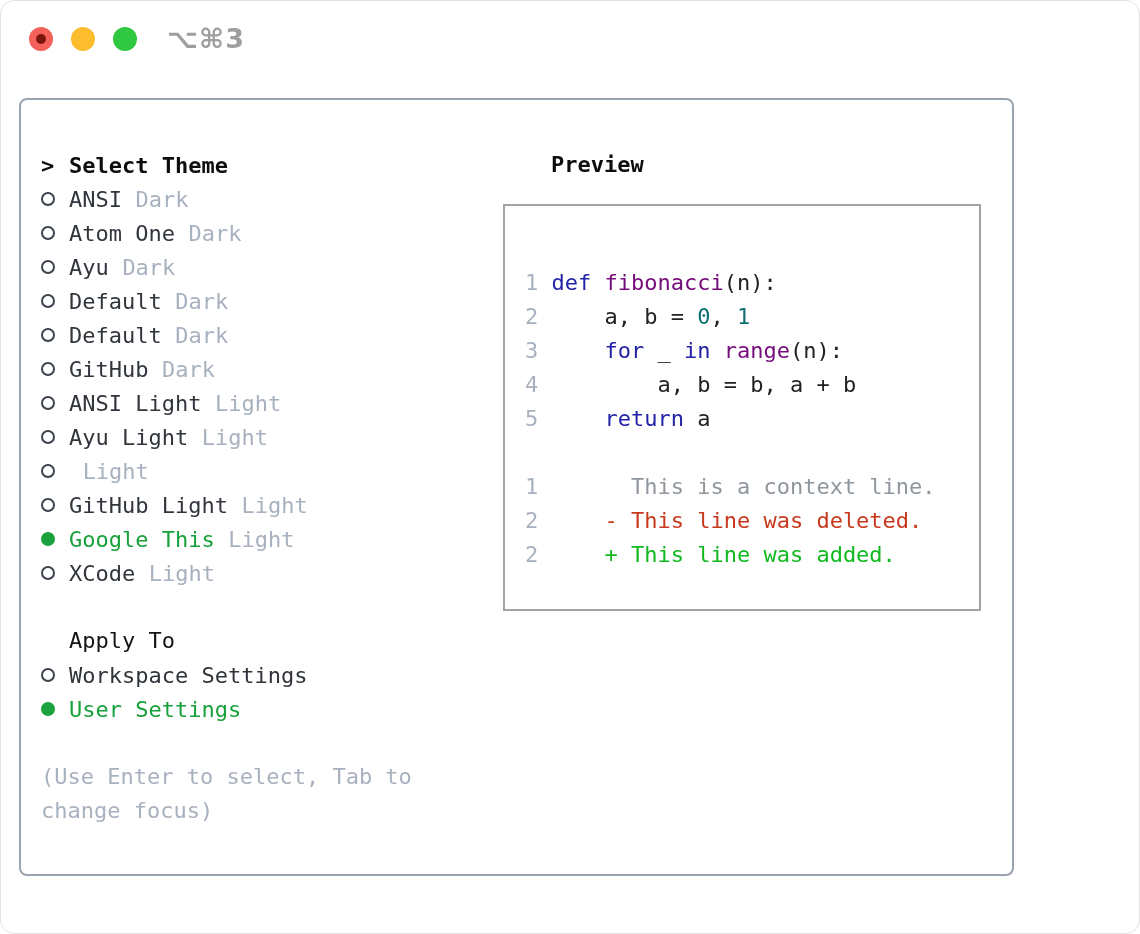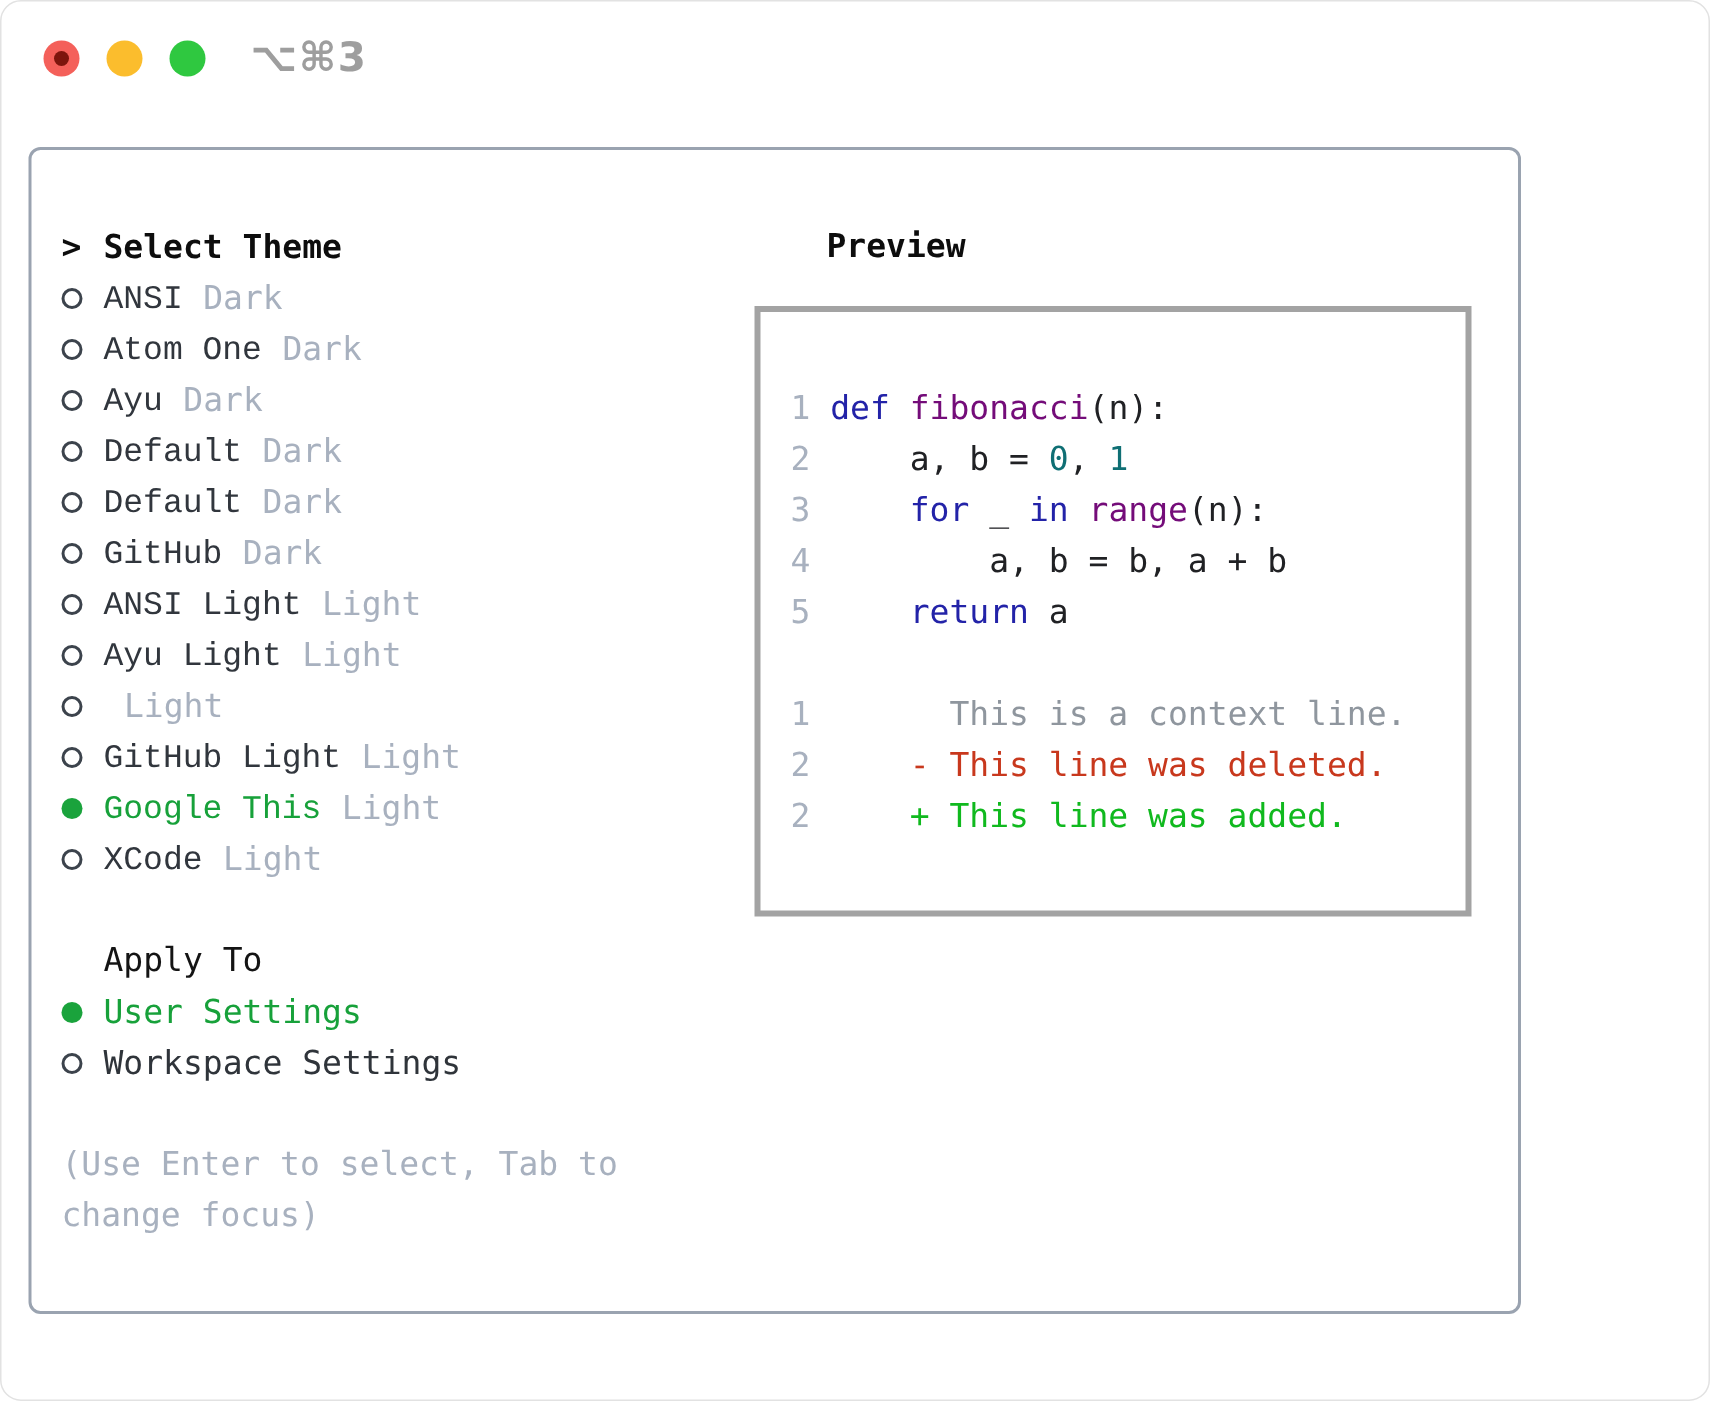--- a/index.html
+++ b/index.html
@@ -18,32 +18,32 @@
   
   .panel{position:absolute;left:18px;top:97px;width:995px;height:778px;box-sizing:border-box;
          border:2px solid #9aa3b0;border-radius:8px;background:#fff;}
   .left-col{position:absolute;left:20px;top:48px;width:450px;font-size:22px;color:#31363d;}
   .row{display:flex;align-items:center;height:34px;white-space:pre;}
   .bullet-cell{display:inline-flex;align-items:center;justify-content:flex-start;width:28px;flex:0 0 28px;}
   .ring{box-sizing:border-box;width:14px;height:14px;border:2px solid #3c434c;border-radius:50%;}
   .dot{width:14px;height:14px;border-radius:50%;background:#1aa33c;}
   .prompt{font-weight:700;color:#0d0d0d;}
   .title-text{font-weight:700;color:#0d0d0d;text-align:right;}
-  .theme-name{color:#31363d;font-family:Liberation Mono, monospace;}
+  .theme-name{color:#31363d;}
   .theme-name.selected{color:#17a13a;}
   .theme-variant{color:#a8b1bf;margin-left:0.62em;}
   .apply-header{height:34px;line-height:34px;padding-left:28px;color:#141414;margin-top:34px;}
   .apply-label{color:#2f343a;}
   .apply-label.selected{color:#17a13a;}
   .help{margin-top:34px;width:420px;line-height:34px;color:#a8b1bf;}
   
   .right-col{position:absolute;left:482px;top:48px;}
   .preview-title{height:34px;line-height:34px;font-size:22px;font-weight:700;color:#0d0d0d;margin-left:48px;}
-  .preview-box{box-sizing:border-box;margin-top:22px;width:478px;height:407px;border:4px solid #a3a3a3;
-               background:#fff;padding:48px 20px;overflow:hidden;}
+  .preview-box{box-sizing:border-box;margin-top:22px;width:478px;height:407px;border:2px solid #a3a3a3;
+               background:#fff;padding:60px 20px;overflow:hidden;}
   .code{font-size:22px;line-height:34px;white-space:pre;}
   .code-line{height:34px;}
   .ln{display:inline-block;width:2ch;color:#a8b1bf;}
   .tk-pl{color:#202124;}
   .tk-kw{color:#2323a8;}
   .tk-fn{color:#740c79;}
   .tk-num{color:#0f6f74;}
   .tk-ctx{color:#8f969e;}
   .tk-del{color:#c8381d;}
   .tk-add{color:#10b91e;}
@@ -140,28 +140,28 @@
     <span class="bullet-cell"><span class="ring"></span></span>
     <span class="theme-name">XCode</span>
     <span class="theme-variant">Light</span>
   </div>
 </div>
 
       <div class="apply-header">Apply To</div>
 
       <div id="apply-list">
   <div class="row">
-    <span class="bullet-cell"><span class="dot"></span></span>
-    <span class="apply-label selected">User Settings</span>
+    <span class="bullet-cell"><span class="ring"></span></span>
+    <span class="apply-label">Workspace Settings</span>
     
   </div>
 
   <div class="row">
-    <span class="bullet-cell"><span class="ring"></span></span>
-    <span class="apply-label">Workspace Settings</span>
+    <span class="bullet-cell"><span class="dot"></span></span>
+    <span class="apply-label selected">User Settings</span>
     
   </div>
 </div>
 
       <div class="help">(Use Enter to select, Tab to change focus)</div>
     </div>
 
     <div class="right-col">
       <div class="preview-title">Preview</div>
       <div class="preview-box">

